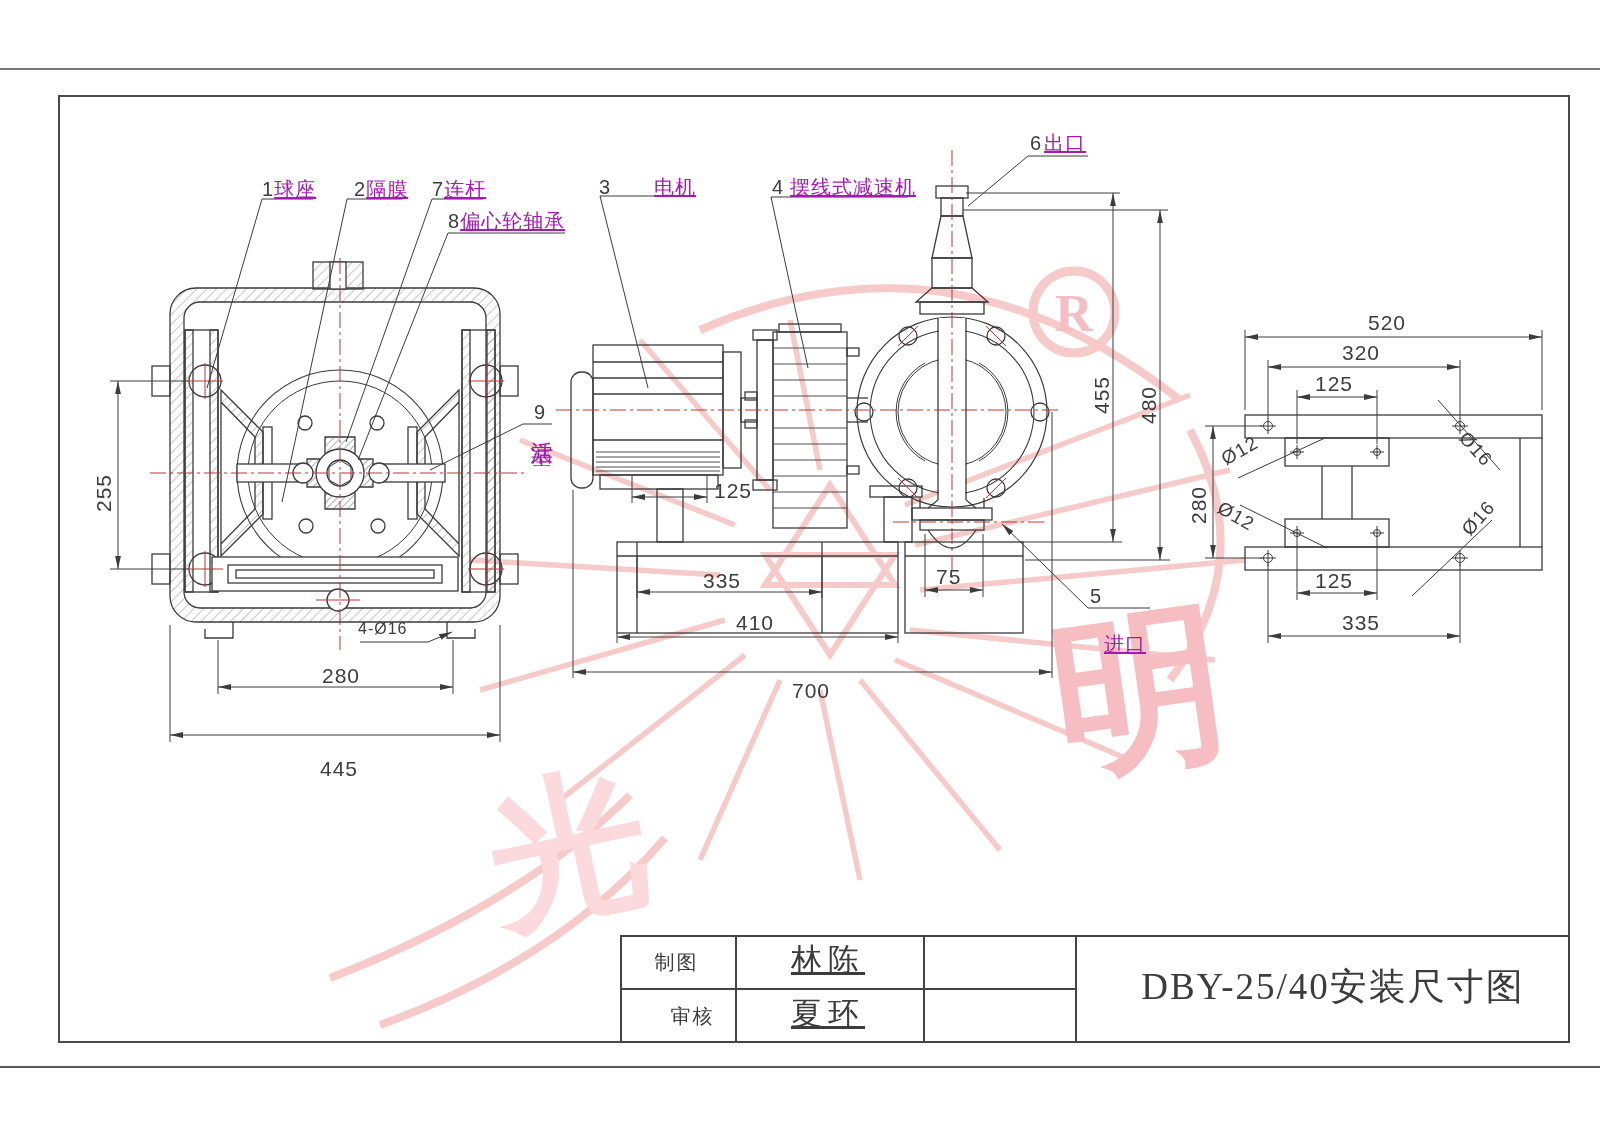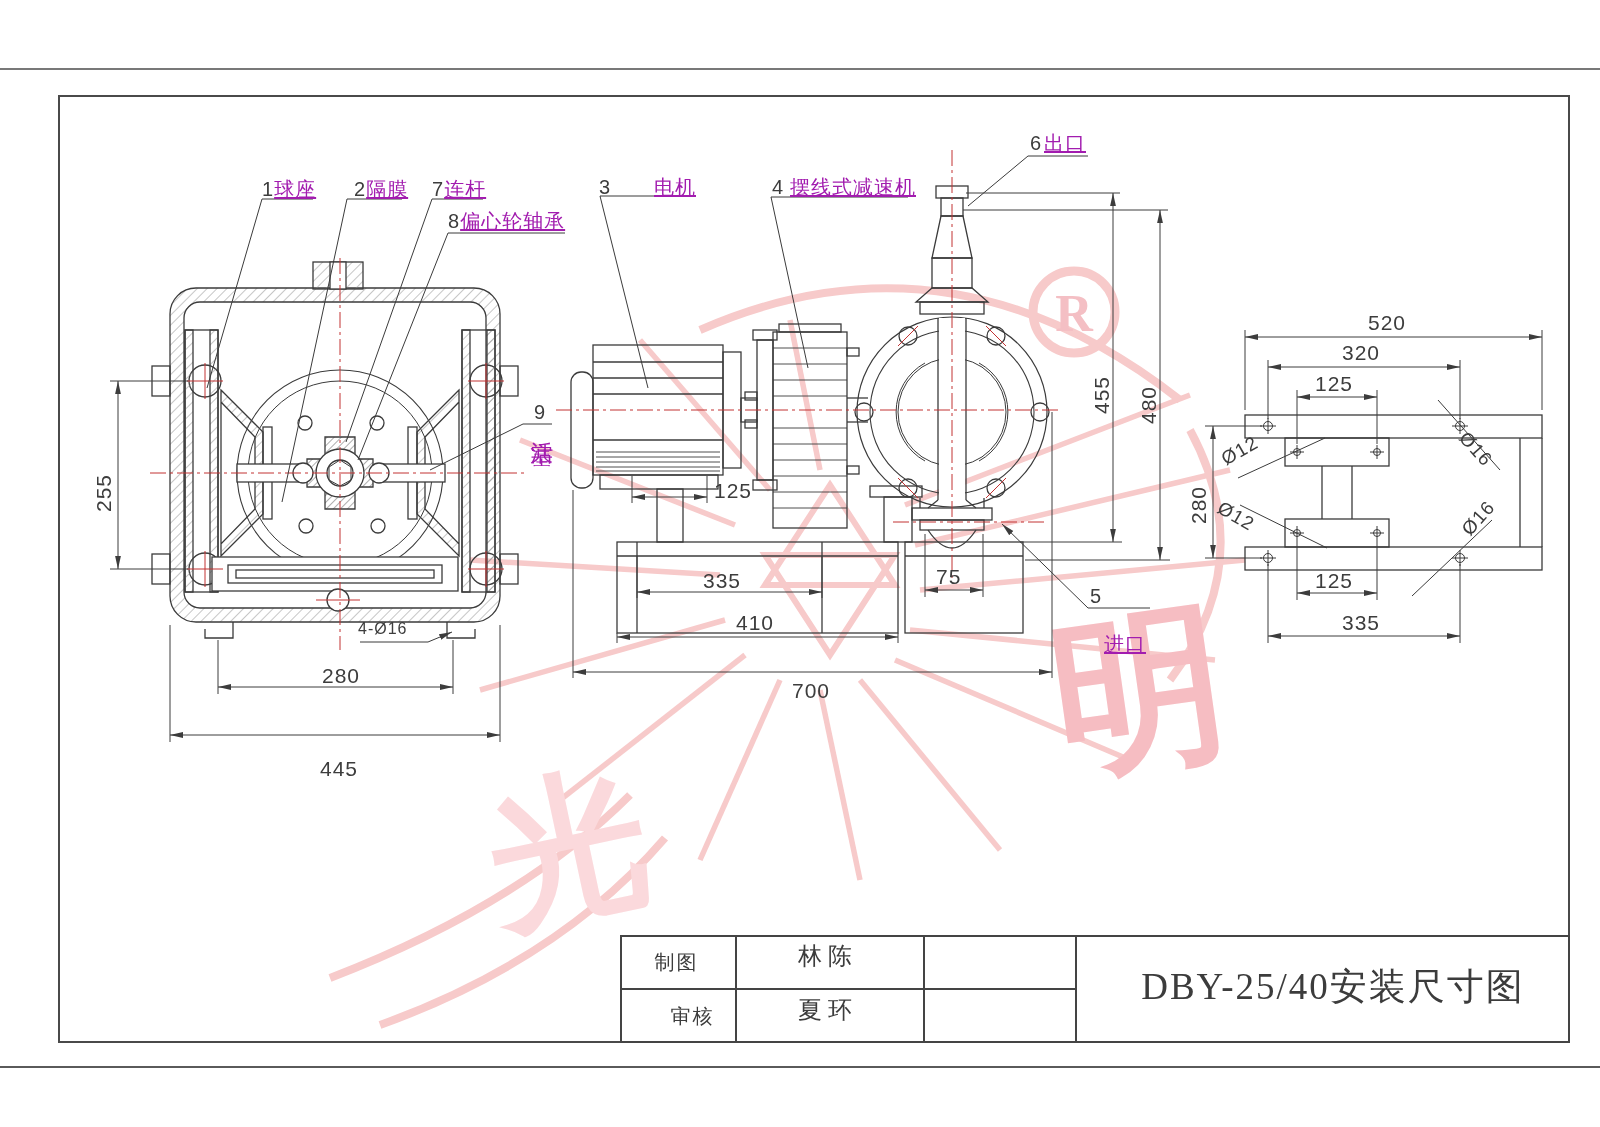--- a/index.html
+++ b/index.html
@@ -12,21 +12,21 @@
   .dim{font-size:21px;letter-spacing:1px;color:#3d3d3d;}
   .lab{font-size:20px;letter-spacing:1px;}
   .num{color:#3d3d3d;}
   .red{color:#a21caf;text-decoration:underline;}
   .rot{transform:rotate(-90deg);transform-origin:left top;}
   .vert{writing-mode:vertical-rl;text-orientation:upright;height:72px;font-size:23px;line-height:1.1;}
   .ctr{text-align:center;}
   
   .tb-line{position:absolute;background:#444;}
   .tb-label{font-size:20px;letter-spacing:2px;}
-  .tb-name{font-size:24px;letter-spacing:6px;}
+  .tb-name{font-size:31px;letter-spacing:6px;text-decoration:underline;}
   .tb-title{font-size:37px;font-family:"Liberation Serif",serif;letter-spacing:2px;}
 </style>
 </head>
 <body>
 
 <div id="sheet">
 
   <div class="hline" style="top:68px;"></div>
   <div class="hline" style="top:1066px;border-top-color:#5a5a5a;"></div>
   <div class="frame"></div>

